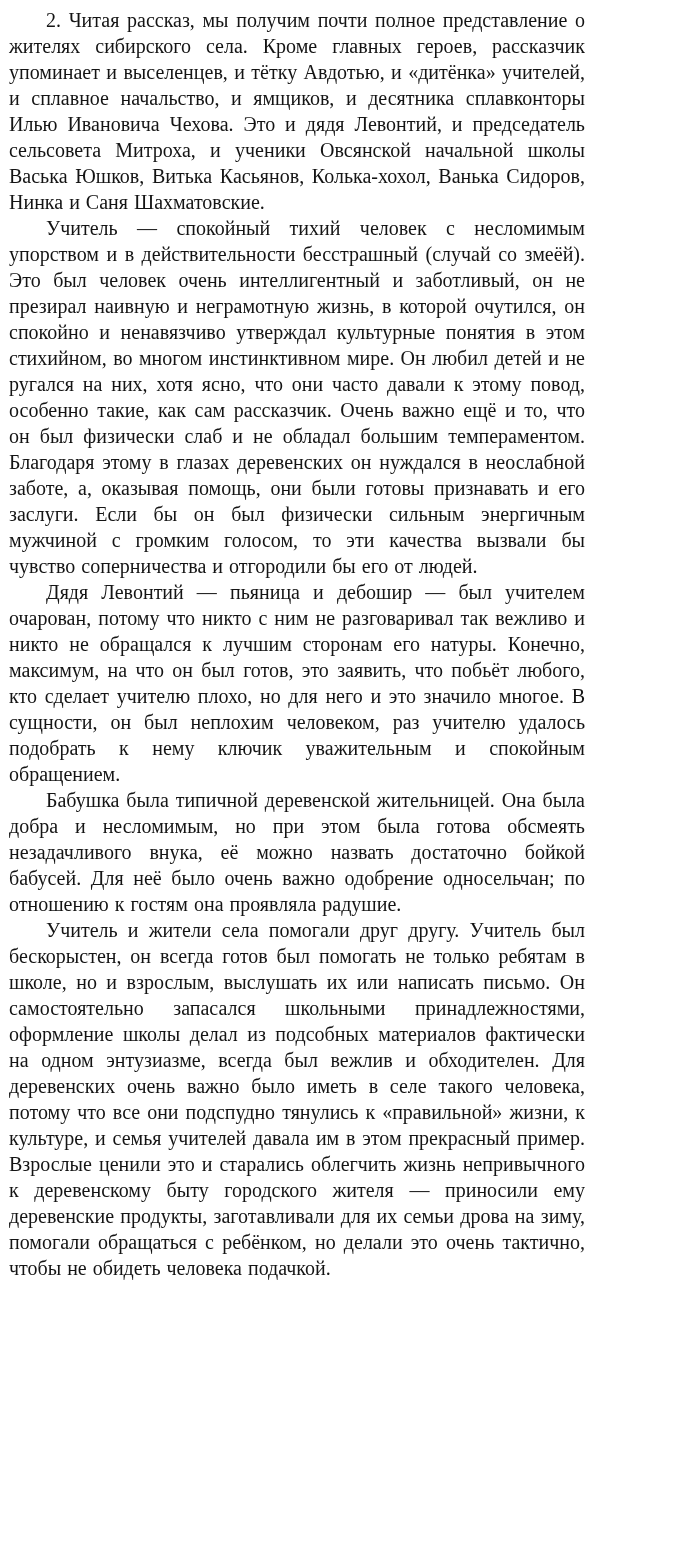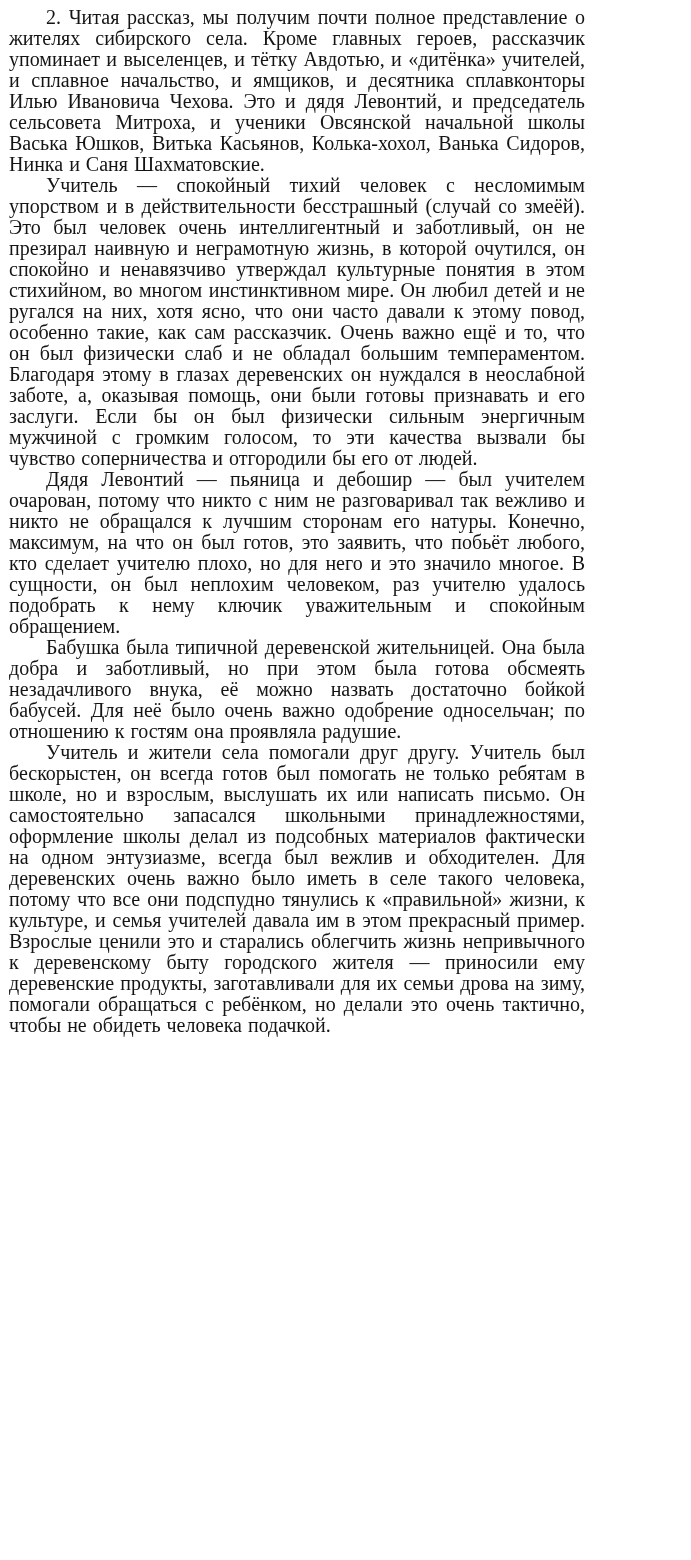--- a/index.html
+++ b/index.html
@@ -9,35 +9,35 @@
   }
   .page {
     width: 594px;
     height: 1560px;
     box-sizing: border-box;
     padding: 7px 9px 10px 9px;
     background: #ffffff;
     color: #141414;
     font-family: "Liberation Serif", "DejaVu Serif", serif;
     font-size: 20px;
-    line-height: 21px;
+    line-height: 26px;
     text-align: justify;
     overflow: hidden;
     hyphens: auto;
     -webkit-hyphens: auto;
   }
   .page p {
     margin: 0;
     padding: 0;
     text-indent: 37px;
     word-spacing: 1px;
   }
 </style>
 </head>
 <body>
 
 <div class="page">
   <p>2. Читая рассказ, мы получим почти полное представление о жителях сибирского села. Кроме главных героев, рассказчик упоминает и выселенцев, и тётку Авдотью, и «дитёнка» учителей, и сплавное начальство, и ямщиков, и десятника сплавконторы Илью Ивановича Чехова. Это и дядя Левонтий, и председатель сельсовета Митроха, и ученики Овсянской начальной школы Васька Юшков, Витька Касьянов, Колька-хохол, Ванька Сидоров, Нинка и Саня Шахматовские.</p>
   <p>Учитель — спокойный тихий человек с несломимым упорством и в действительности бесстрашный (случай со змеёй). Это был человек очень интеллигентный и заботливый, он не презирал наивную и неграмотную жизнь, в которой очутился, он спокойно и ненавязчиво утверждал культурные понятия в этом стихийном, во многом инстинктивном мире. Он любил детей и не ругался на них, хотя ясно, что они часто давали к этому повод, особенно такие, как сам рассказчик. Очень важно ещё и то, что он был физически слаб и не обладал большим темпераментом. Благодаря этому в глазах деревенских он нуждался в неослабной заботе, а, оказывая помощь, они были готовы признавать и его заслуги. Если бы он был физически сильным энергичным мужчиной с громким голосом, то эти качества вызвали бы чувство соперничества и отгородили бы его от людей.</p>
   <p>Дядя Левонтий — пьяница и дебошир — был учителем очарован, потому что никто с ним не разговаривал так вежливо и никто не обращался к лучшим сторонам его натуры. Конечно, максимум, на что он был готов, это заявить, что побьёт любого, кто сделает учителю плохо, но для него и это значило многое. В сущности, он был неплохим человеком, раз учителю удалось подобрать к нему ключик уважительным и спокойным обращением.</p>
-  <p>Бабушка была типичной деревенской жительницей. Она была добра и заботливый, но при этом была готова обсмеять незадачливого внука, её можно назвать достаточно бойкой бабусей. Для неё было очень важно одобрение односельчан; по отношению к гостям она проявляла радушие.</p>
+  <p>Бабушка была типичной деревенской жительницей. Она была добра и несломимым, но при этом была готова обсмеять незадачливого внука, её можно назвать достаточно бойкой бабусей. Для неё было очень важно одобрение односельчан; по отношению к гостям она проявляла радушие.</p>
   <p>Учитель и жители села помогали друг другу. Учитель был бескорыстен, он всегда готов был помогать не только ребятам в школе, но и взрослым, выслушать их или написать письмо. Он самостоятельно запасался школьными принадлежностями, оформление школы делал из подсобных материалов фактически на одном энтузиазме, всегда был вежлив и обходителен. Для деревенских очень важно было иметь в селе такого человека, потому что все они подспудно тянулись к «правильной» жизни, к культуре, и семья учителей давала им в этом прекрасный пример. Взрослые ценили это и старались облегчить жизнь непривычного к деревенскому быту городского жителя — приносили ему деревенские продукты, заготавливали для их семьи дрова на зиму, помогали обращаться с ребёнком, но делали это очень тактично, чтобы не обидеть человека подачкой.</p>
 </div>
 
 </body></html>

